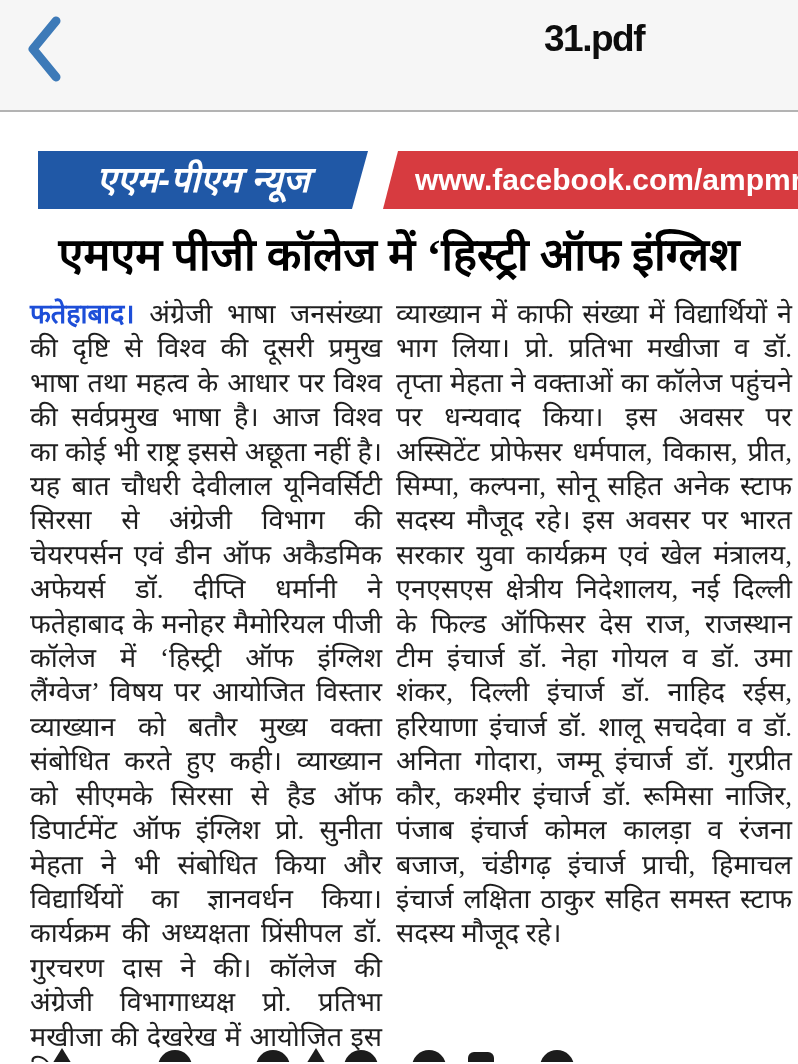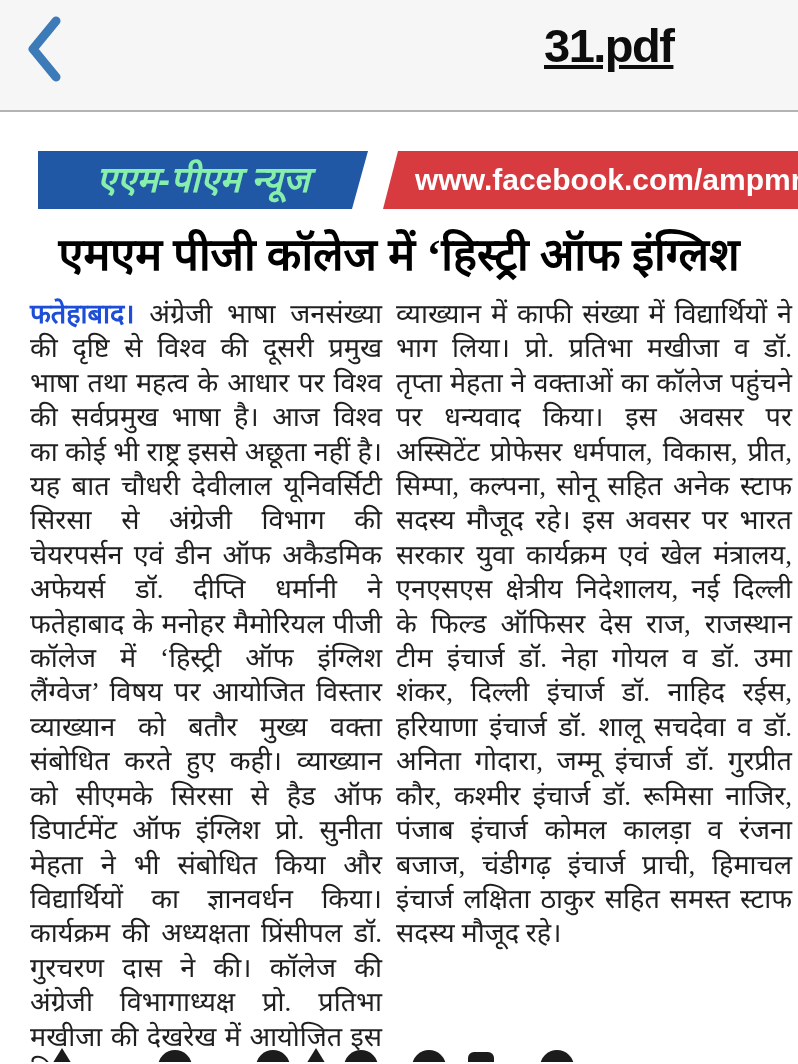--- a/index.html
+++ b/index.html
@@ -24,26 +24,25 @@
     left: 14px; top: 8px;
     width: 60px; height: 84px;
     background: transparent;
     border: none;
     cursor: pointer;
     display: flex; align-items: center; justify-content: center;
   }
   .pdf-title {
     position: absolute;
     left: 544px; top: 18px;
-    font-size: 47px;
+    font-size: 37px;
     font-weight: 700;
     letter-spacing: -1.5px;
     color: #0d0d0d;
     font-family: "Liberation Sans", sans-serif;
-    text-decoration: underline;
   }
 
   
   .pdf-page {
     position: relative;
     width: 798px; height: 950px;
     background: #ffffff;
     overflow: hidden;
   }
 
@@ -51,21 +50,21 @@
   .masthead {
     display: flex;
     margin: 39px 0 0 38px;
     width: 760px; height: 58px;
   }
   .masthead-brand {
     flex: 0 0 330px;
     background: #2058a6;
     clip-path: polygon(0 0, 100% 0, calc(100% - 16px) 100%, 0 100%);
     display: flex; align-items: center; justify-content: center;
-    color: #86efac;
+    color: #ffffff;
     font-style: italic;
     font-weight: 700;
     font-size: 36px;
     padding-bottom: 4px;
   }
   .masthead-url {
     flex: 1 1 auto;
     margin-left: 15px;
     background: #d73b40;
     clip-path: polygon(15px 0, 100% 0, 100% 100%, 0 100%);

